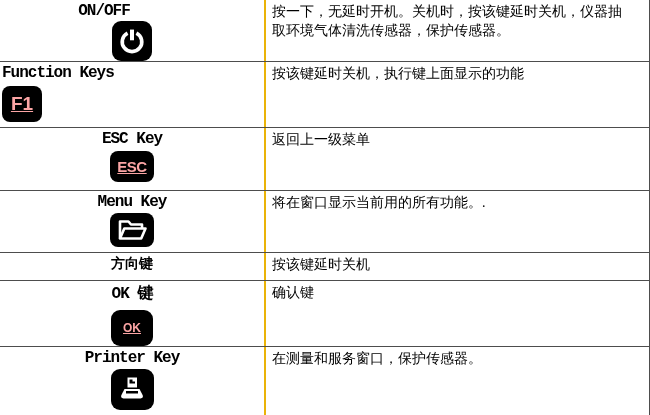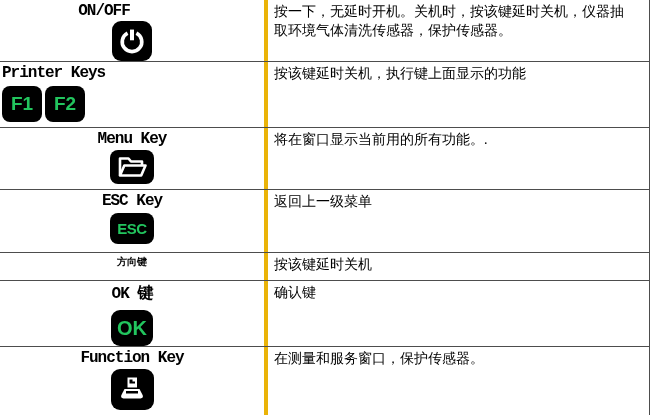--- a/index.html
+++ b/index.html
@@ -3,35 +3,35 @@
 <meta charset="utf-8">
 <style>
   html,body{margin:0;padding:0;background:#fff;}
   .page{width:650px;height:415px;background:#fff;overflow:hidden;}
   .table{width:650px;height:415px;border-right:1px solid #4d4d4d;box-sizing:border-box;}
   .row{display:flex;border-bottom:1px solid #4d4d4d;box-sizing:border-box;}
   .r1{height:62px;} .r2{height:66px;} .r3{height:62px;} .r4{height:63px;}
   .r5{height:28px;} .r6{height:66px;justify-content:center;} .r7{height:69px;border-bottom:none;}
   .left{width:264px;box-sizing:border-box;display:flex;flex-direction:column;align-items:center;padding-top:2px;}
   .r2 .left{align-items:flex-start;padding-left:2px;}
-  .right{flex:1;box-sizing:border-box;border-left:4px solid #eab308;
+  .right{flex:1;box-sizing:border-box;border-left:2px solid #eab308;
          padding:2px 20px 0 6px;font-family:"Liberation Serif",serif;
          font-size:14px;line-height:19px;color:#000;}
   .key-label{font-family:"Liberation Mono",monospace;font-weight:bold;font-size:16px;
              letter-spacing:-1px;color:#000;white-space:nowrap;}
-  .key-label.cjk{font-family:Liberation Sans, sans-serif;font-size:10px;letter-spacing:0;}
+  .key-label.cjk{font-family:Liberation Sans, sans-serif;font-size:14px;letter-spacing:0;}
   .r1 .key-label{margin-right:56px;} 
-  .keycap{background:#000;color:#22c55e;display:flex;align-items:center;justify-content:center;
-          font-family:"Liberation Sans",sans-serif;font-weight:bold;box-sizing:border-box;}
+  .keycap{background:#000;color:#fca5a5;display:flex;align-items:center;justify-content:center;
+          font-family:"Liberation Sans",sans-serif;font-weight:bold;box-sizing:border-box;text-decoration:underline;}
   .power{width:40px;height:40px;border-radius:9px;margin-top:1px;}
   .fkey{width:40px;height:36px;border-radius:8px;font-size:19px;}
   .fkeys{display:flex;gap:3px;margin-top:4px;}
   .menu{width:44px;height:34px;border-radius:8px;margin-top:2px;}
   .esc{width:44px;height:31px;border-radius:8px;margin-top:3px;font-size:15px;letter-spacing:-.5px;}
-  .ok{width:42px;height:37px;border-radius:9px;margin-top:6px;font-size:20px;}
+  .ok{width:42px;height:37px;border-radius:9px;margin-top:6px;font-size:12px;}
   .printer{width:43px;height:41px;border-radius:9px;margin-top:2px;}
 </style>
 </head>
 <body>
 
 <div class="page">
   <div class="table">
 
     <div class="row r1">
       <div class="left">
@@ -41,68 +41,67 @@
             <path d="M12 2.2v9.2" stroke="#fff" stroke-width="3.4"></path>
             <path d="M8.2 5.2A8.4 8.4 0 1 0 15.8 5.2" stroke="#fff" stroke-width="3.1"></path>
           </svg>
         </div>
       </div>
       <div class="right">按一下，无延时开机。关机时，按该键延时关机，仪器抽取环境气体清洗传感器，保护传感器。</div>
     </div>
 
     <div class="row r2">
       <div class="left">
-        <div class="key-label">Printer Keys</div>
+        <div class="key-label">Function Keys</div>
         <div class="fkeys">
           <div class="keycap fkey">F1</div>
-          <div class="keycap fkey">F2</div>
         </div>
       </div>
       <div class="right">按该键延时关机，执行键上面显示的功能</div>
+    </div>
+
+    <div class="row r4">
+      <div class="left">
+        <div class="key-label">ESC Key</div>
+        <div class="keycap esc">ESC</div>
+      </div>
+      <div class="right">返回上一级菜单</div>
     </div>
 
     <div class="row r3">
       <div class="left">
         <div class="key-label">Menu Key</div>
         <div class="keycap menu">
           <svg width="30" height="24" viewBox="0 0 30 24" fill="none" stroke="#fff" stroke-width="2.6" stroke-linejoin="round">
             <path d="M3 20.5V3.5h8.5l2.5 3H25v4"></path>
             <path d="M3 20.5l4.3-10H28.5l-4.3 10z"></path>
           </svg>
         </div>
       </div>
       <div class="right">将在窗口显示当前用的所有功能。.</div>
-    </div>
-
-    <div class="row r4">
-      <div class="left">
-        <div class="key-label">ESC Key</div>
-        <div class="keycap esc">ESC</div>
-      </div>
-      <div class="right">返回上一级菜单</div>
     </div>
 
     <div class="row r5">
       <div class="left">
         <div class="key-label cjk">方向键</div>
       </div>
       <div class="right">按该键延时关机</div>
     </div>
 
     <div class="row r6">
       <div class="left">
         <div class="key-label">OK 键</div>
         <div class="keycap ok">OK</div>
       </div>
       <div class="right">确认键</div>
     </div>
 
     <div class="row r7">
       <div class="left">
-        <div class="key-label">Function Key</div>
+        <div class="key-label">Printer Key</div>
         <div class="keycap printer">
           <svg width="28" height="30" viewBox="0 0 28 30">
             <path d="M9.5 2.5h9.5v10H9.5z" fill="#fff"></path>
             <path d="M11.5 4.5h3v2h2.5v2h-5.5z" fill="#000"></path>
             <path d="M6.5 14h15l3.2 6.2c.8 2-.8 3.3-3 3.3H6.3c-2.2 0-3.8-1.3-3-3.3z" fill="#fff"></path>
             <path d="M8 16h12v2.5H8z" fill="#000"></path>
           </svg>
         </div>
       </div>
       <div class="right">在测量和服务窗口，保护传感器。</div>

